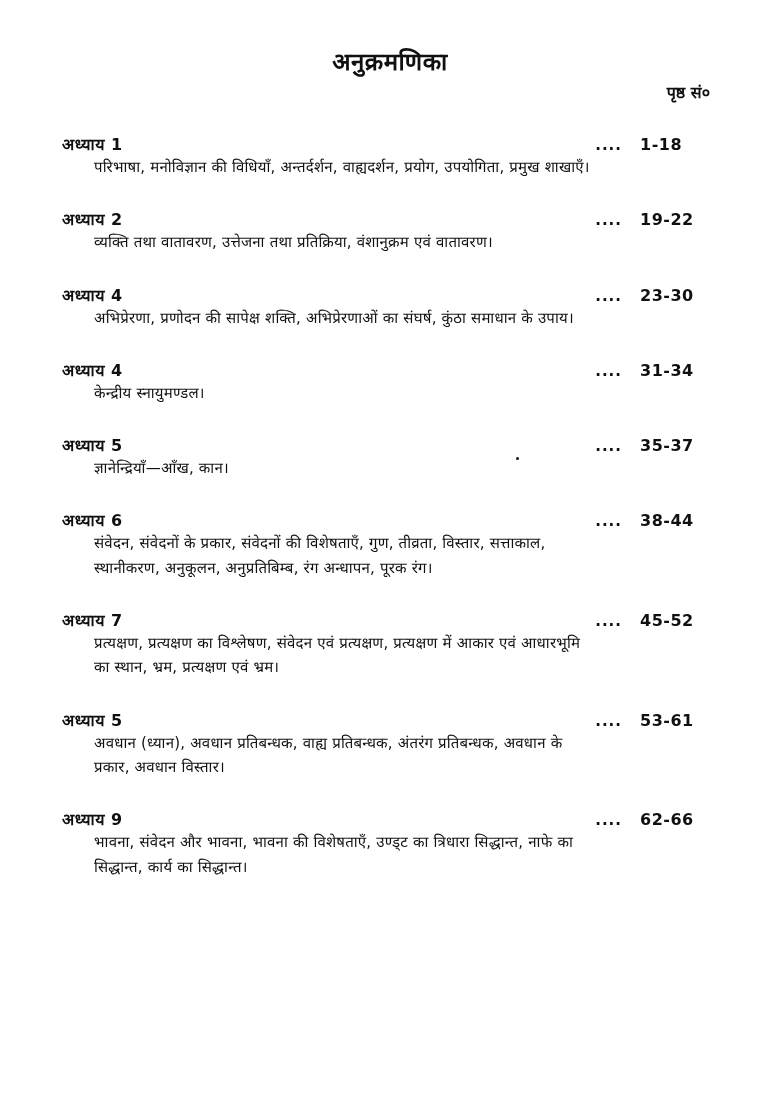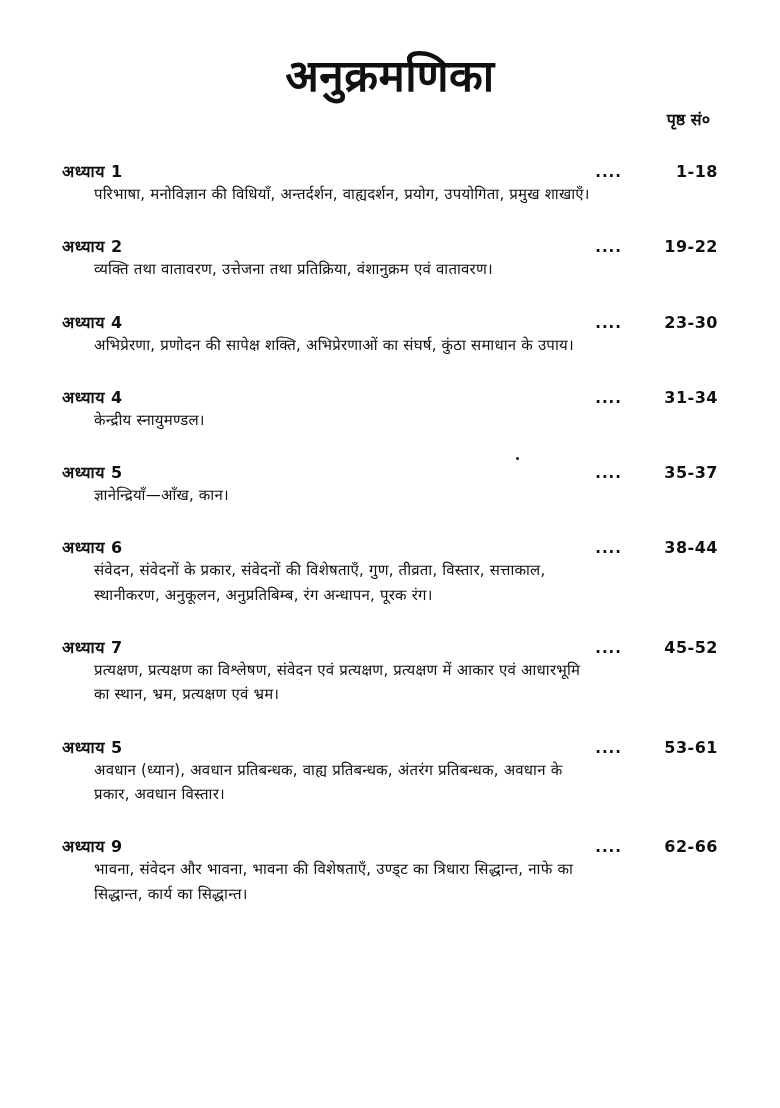--- a/index.html
+++ b/index.html
@@ -17,21 +17,21 @@
   }
   .page {
     width: 780px;
     height: 1108px;
     box-sizing: border-box;
     padding: 30px 62px 0 62px;
     position: relative;
   }
   .doc-title {
     text-align: center;
-    font-size: 44px;
+    font-size: 24px;
     font-weight: bold;
     letter-spacing: 0.5px;
     margin: 14px 0 0 0;
     font-family: "DejaVu Sans", sans-serif;
   }
   .page-col-head {
     text-align: right;
     font-size: 16px;
     font-weight: bold;
     margin-top: 4px;
@@ -62,21 +62,20 @@
     text-align: right;
     font-size: 15px;
     font-weight: bold;
     letter-spacing: 1px;
     padding-right: 18px;
     color: #111;
   }
   .pages {
     flex: 0 0 auto;
     width: 78px;
-    text-align: right;
     font-size: 16px;
     font-weight: bold;
     letter-spacing: 0.5px;
   }
   .entry-desc {
     font-family: "DejaVu Sans", sans-serif;
     font-size: 15px;
     line-height: 1.62;
     padding-left: 32px;
     padding-right: 120px;

